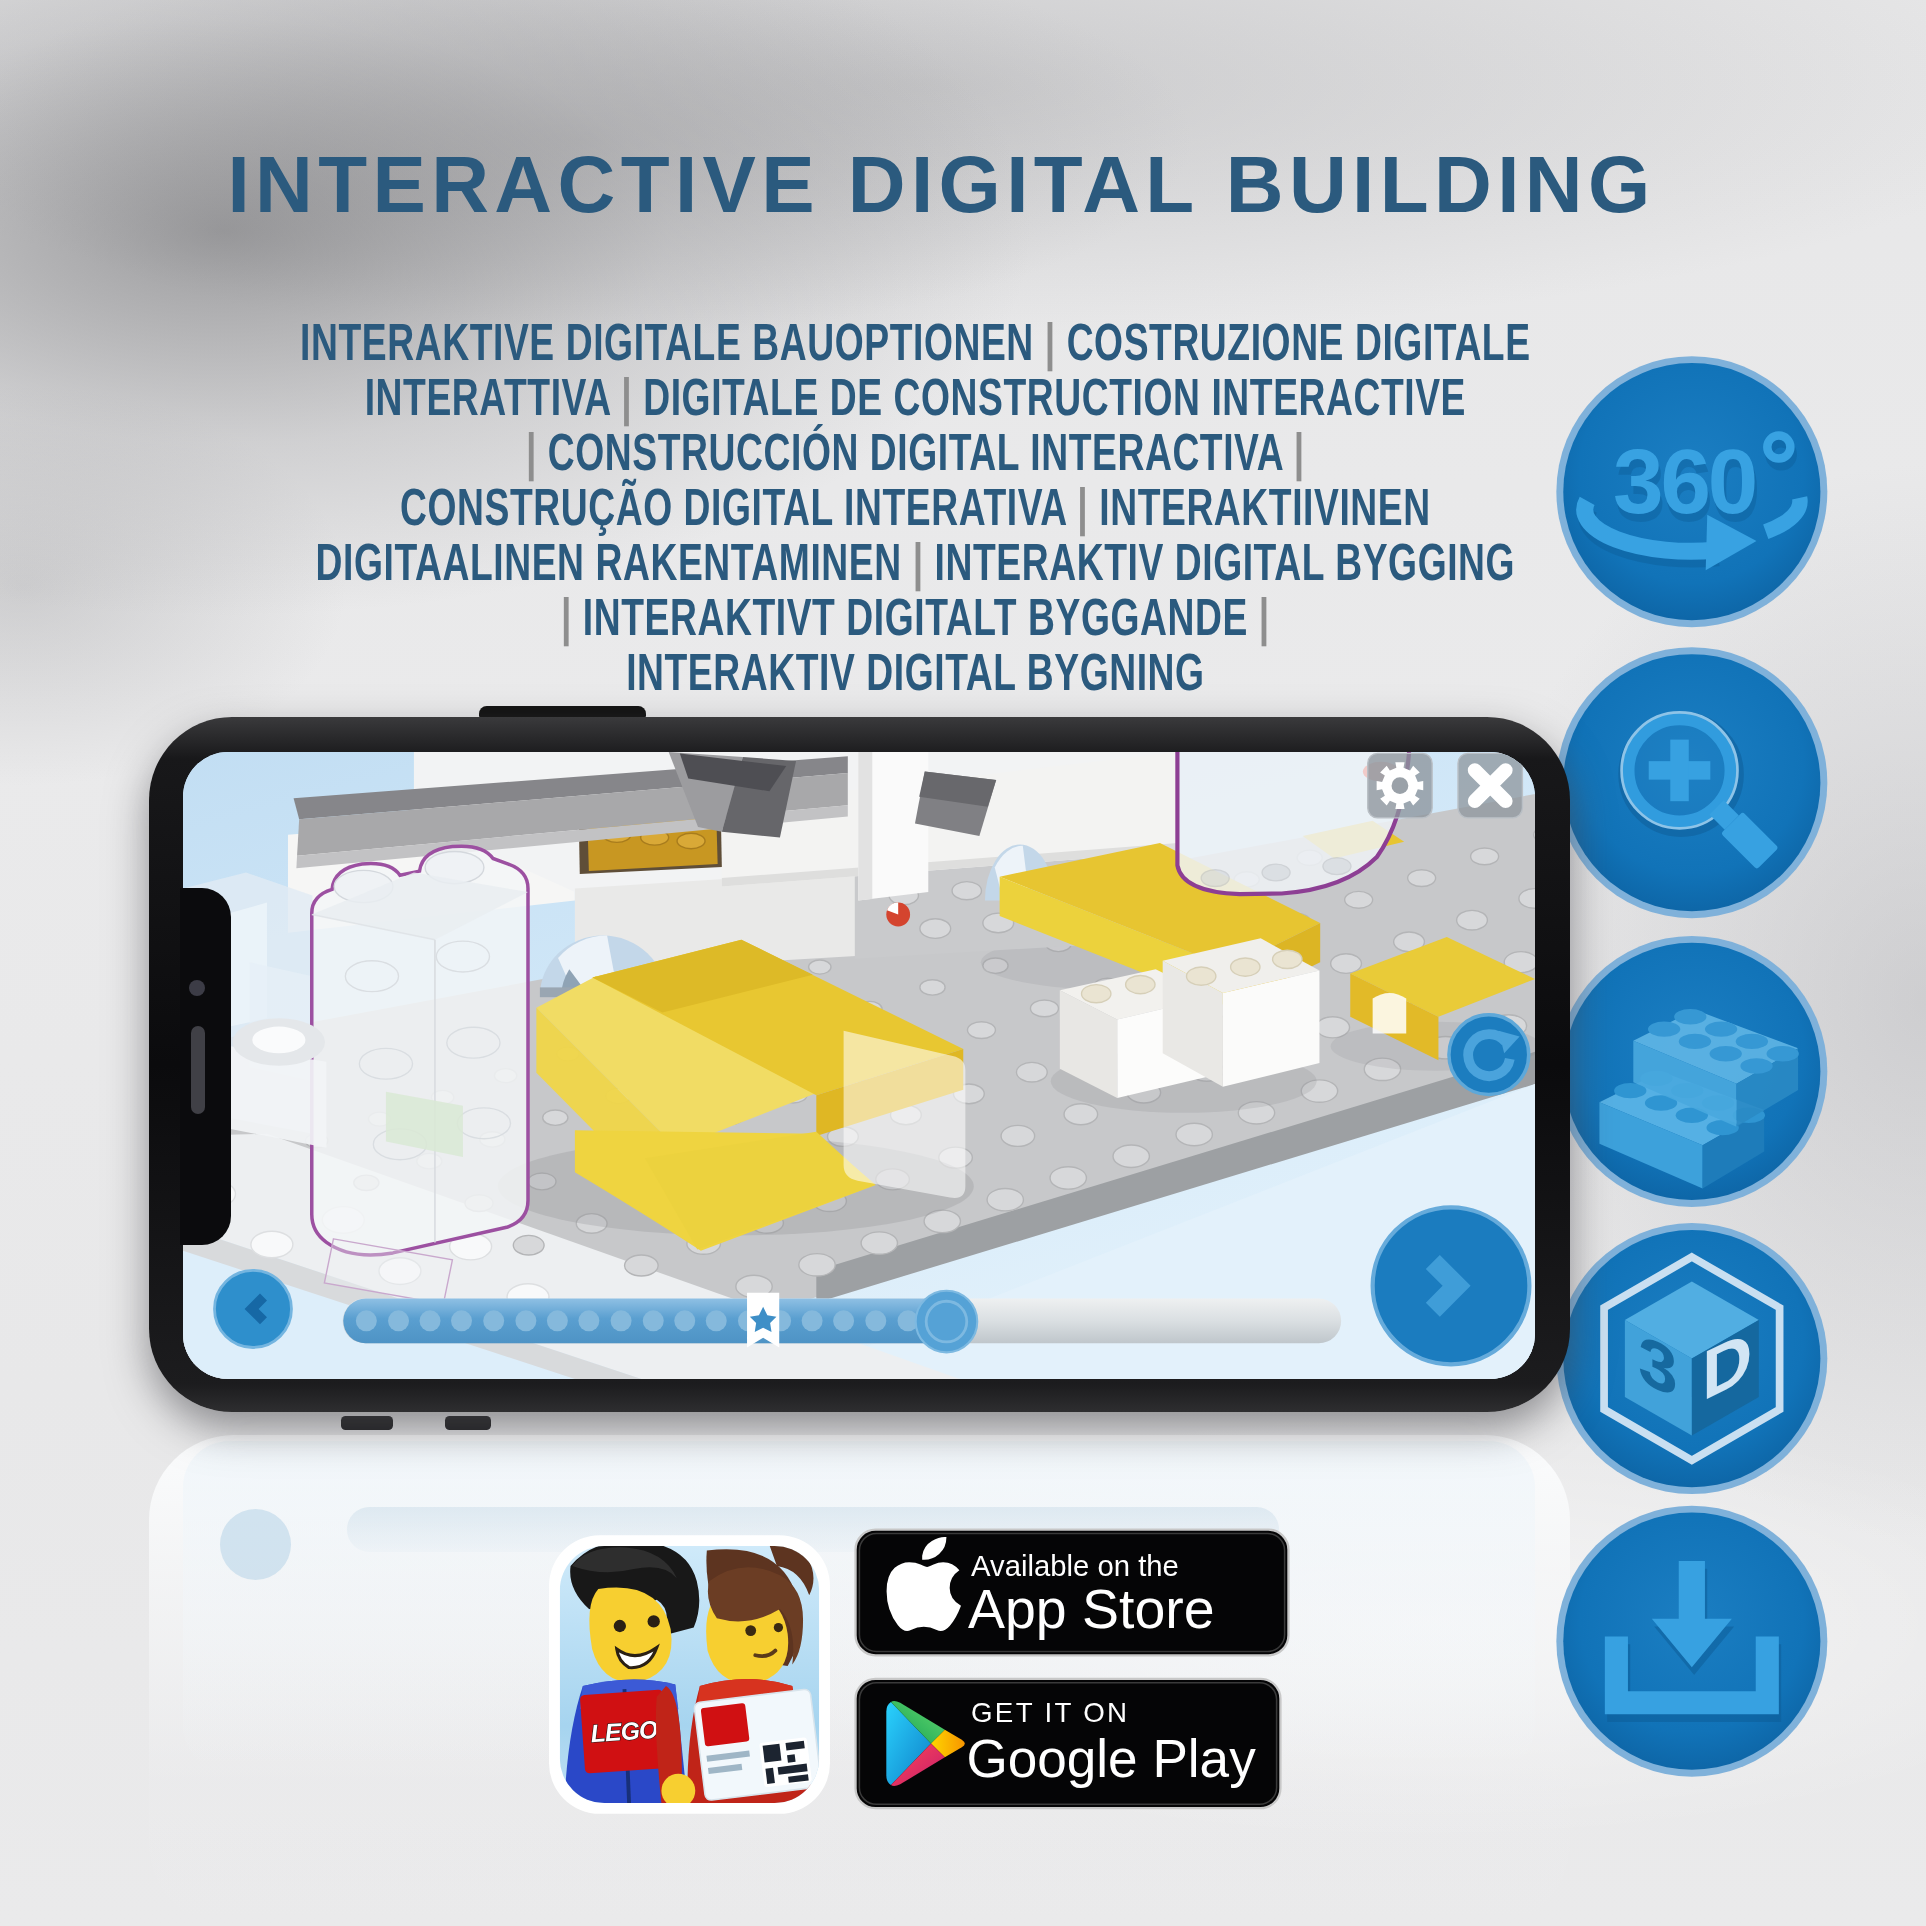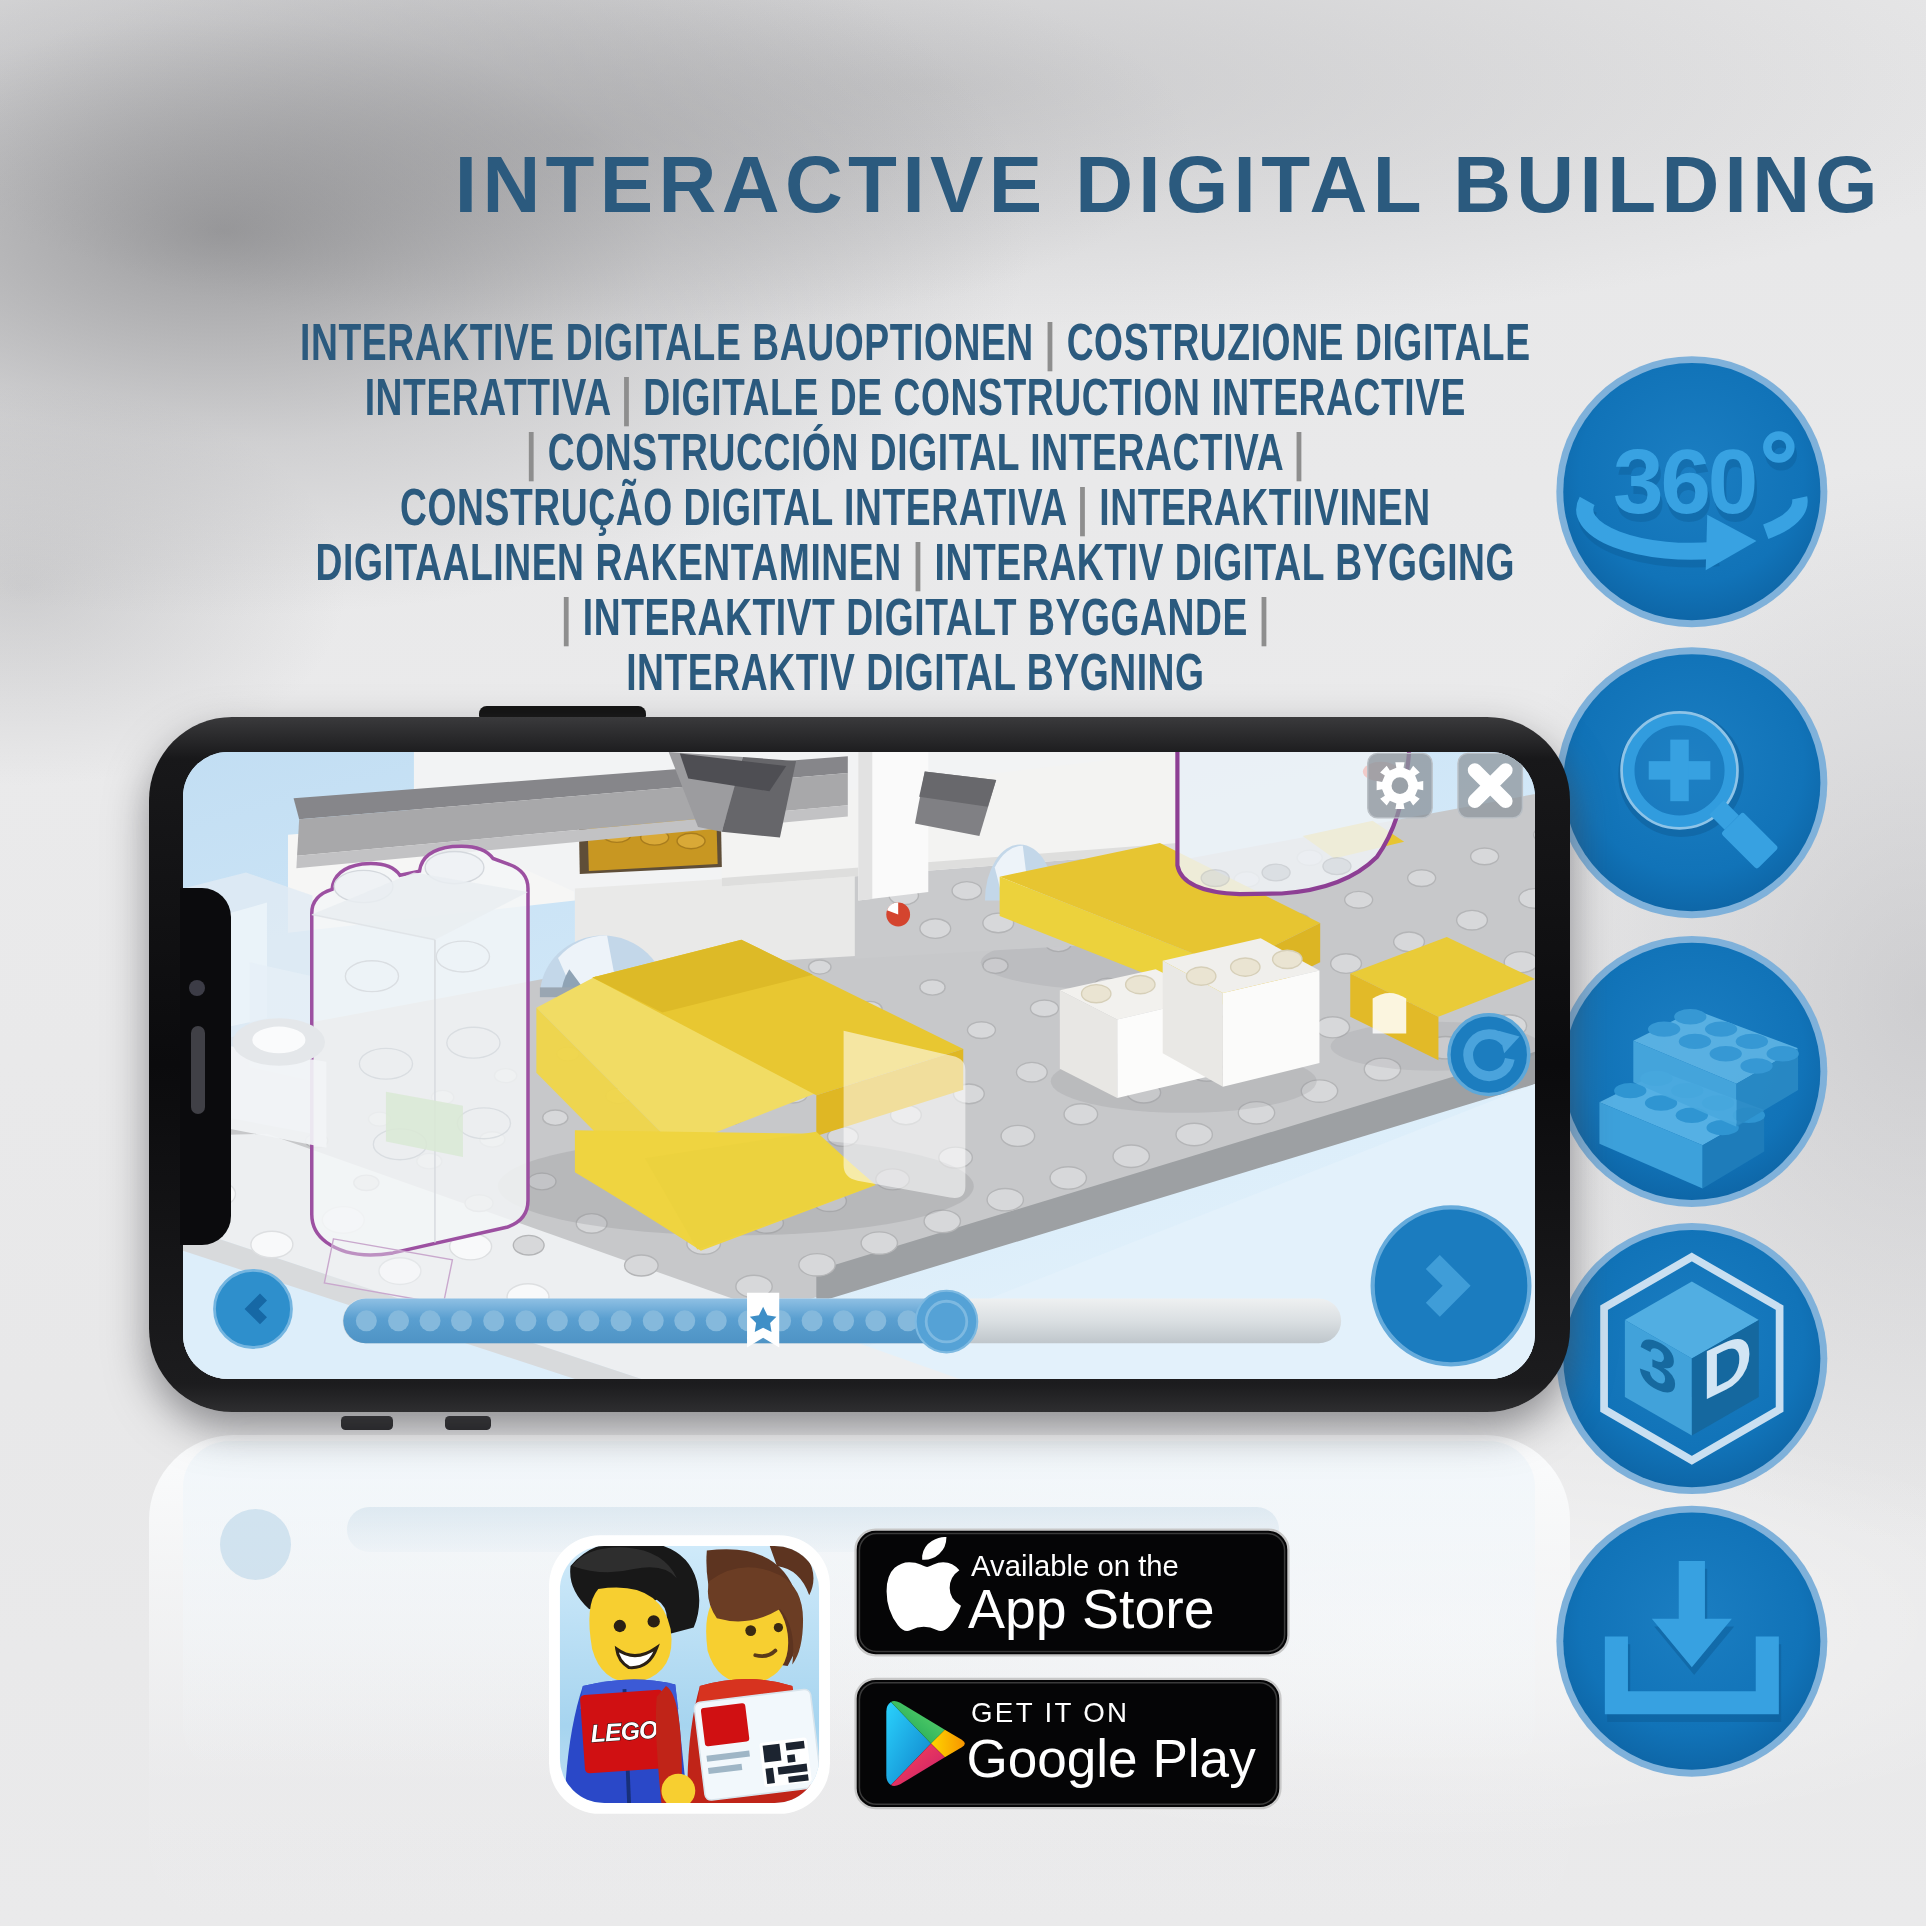--- a/index.html
+++ b/index.html
@@ -23,21 +23,21 @@
 <div class="abs" style="left:149px;top:1435px;width:1421px;height:493px;border-radius:85px;
   background:linear-gradient(180deg,rgba(252,253,254,0.95) 0%,rgba(246,247,248,0.75) 30%,rgba(238,238,240,0.25) 70%,rgba(238,238,240,0) 100%);"></div>
 
 <div class="abs" style="left:183px;top:1441px;width:1352px;height:331px;border-radius:46px;
   background:linear-gradient(180deg,rgba(238,245,250,0.7) 0%,rgba(242,247,251,0.35) 55%,rgba(242,247,251,0) 100%);"></div>
 
 <div class="abs" style="left:220px;top:1509px;width:71px;height:71px;border-radius:50%;background:rgba(175,208,230,0.5);"></div>
 
 <div class="abs" style="left:347px;top:1507px;width:932px;height:45px;border-radius:22.3px;background:linear-gradient(180deg,rgba(205,222,234,0.55),rgba(225,235,242,0.25));"></div>
 
-<div class="abs" style="left:0;top:139px;width:1883px;text-align:right;
+<div class="abs" style="left:0;top:139px;width:1883px;text-align:center;
   font-size:80px;font-weight:bold;color:#2b5a7e;letter-spacing:5.4px;white-space:nowrap;">INTERACTIVE DIGITAL BUILDING</div>
 
 <div id="sub" class="abs" style="left:0;top:315px;width:1831px;text-align:center;
   font-size:51px;font-weight:bold;color:#2b5a7e;line-height:55px;letter-spacing:0.8px;
   transform:scaleX(0.73);transform-origin:915px 0;white-space:nowrap;">
   <div>INTERAKTIVE DIGITALE BAUOPTIONEN <span style="color:#8e8e8e">|</span> COSTRUZIONE DIGITALE</div>
   <div>INTERATTIVA <span style="color:#8e8e8e">|</span> DIGITALE DE CONSTRUCTION INTERACTIVE</div>
   <div><span style="color:#8e8e8e">|</span> CONSTRUCCIÓN DIGITAL INTERACTIVA <span style="color:#8e8e8e">|</span></div>
   <div>CONSTRUÇÃO DIGITAL INTERATIVA <span style="color:#8e8e8e">|</span> INTERAKTIIVINEN</div>
   <div>DIGITAALINEN RAKENTAMINEN <span style="color:#8e8e8e">|</span> INTERAKTIV DIGITAL BYGGING</div>

